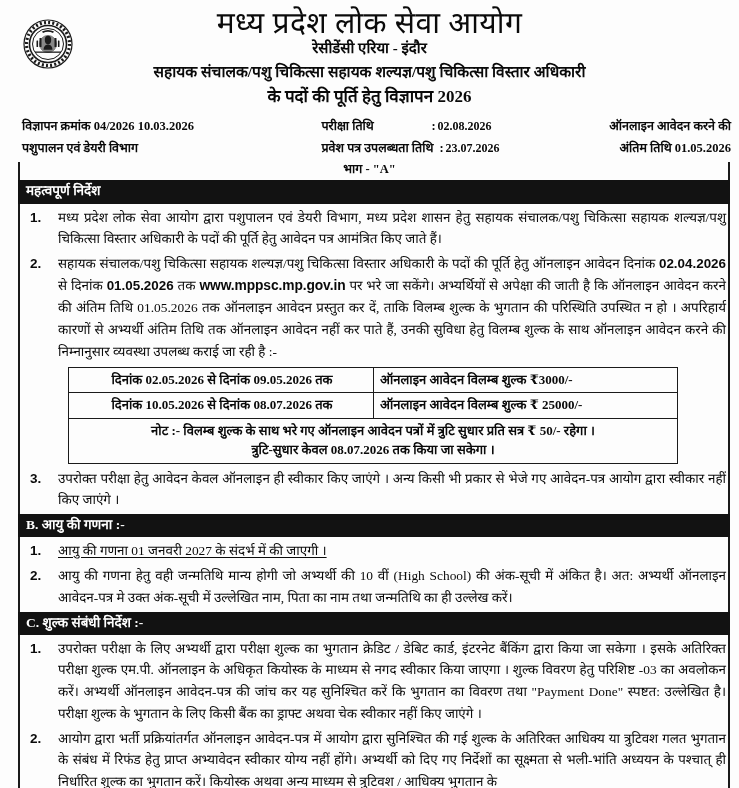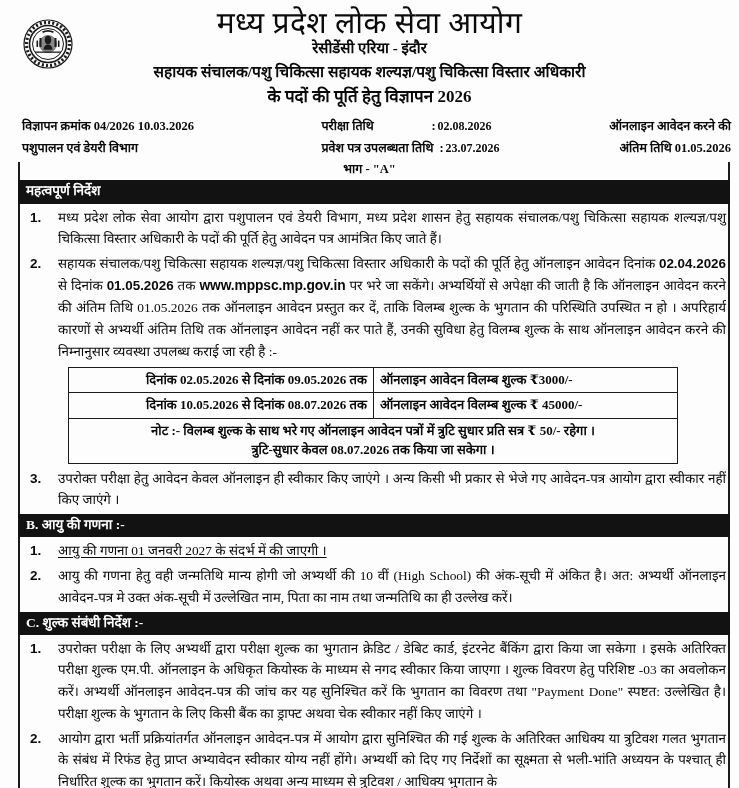--- a/index.html
+++ b/index.html
@@ -183,21 +183,21 @@
     width: 610px;
     margin: 5px 0 4px 48px;
     font-size: 13px;
     font-weight: 600;
   }
   .fee-table td {
     border: 1.5px solid #1b1b1b;
     padding: 3px 6px;
     line-height: 1.4;
   }
-  .fee-table td.c1 { width: 290px; text-align: right; padding-left: 8px; }
+  .fee-table td.c1 { width: 290px; text-align: center; padding-left: 8px; }
   .fee-table td.c2 { text-align: left; }
   .fee-table td.note {
     text-align: center;
     padding: 2px 6px 3px 6px;
   }
   .fee-table td.note .nl { display: block; line-height: 1.5; }
 
   .spacer-sm { height: 3px; }
 </style>
 </head>
@@ -290,21 +290,21 @@
     </ol>
 
     <table class="fee-table">
       <tbody>
         <tr>
           <td class="c1">दिनांक 02.05.2026 से दिनांक 09.05.2026 तक</td>
           <td class="c2">ऑनलाइन आवेदन विलम्ब शुल्क ₹3000/-</td>
         </tr>
         <tr>
           <td class="c1">दिनांक 10.05.2026 से दिनांक 08.07.2026 तक</td>
-          <td class="c2">ऑनलाइन आवेदन विलम्ब शुल्क  ₹ 45000/-</td>
+          <td class="c2">ऑनलाइन आवेदन विलम्ब शुल्क  ₹ 25000/-</td>
         </tr>
         <tr>
           <td class="note" colspan="2">
             <span class="nl">नोट :- विलम्ब शुल्क के साथ भरे गए ऑनलाइन आवेदन पत्रों में त्रुटि सुधार प्रति सत्र  ₹  50/- रहेगा ।</span>
             <span class="nl">त्रुटि-सुधार केवल 08.07.2026 तक किया जा सकेगा ।</span>
           </td>
         </tr>
       </tbody>
     </table>
 

